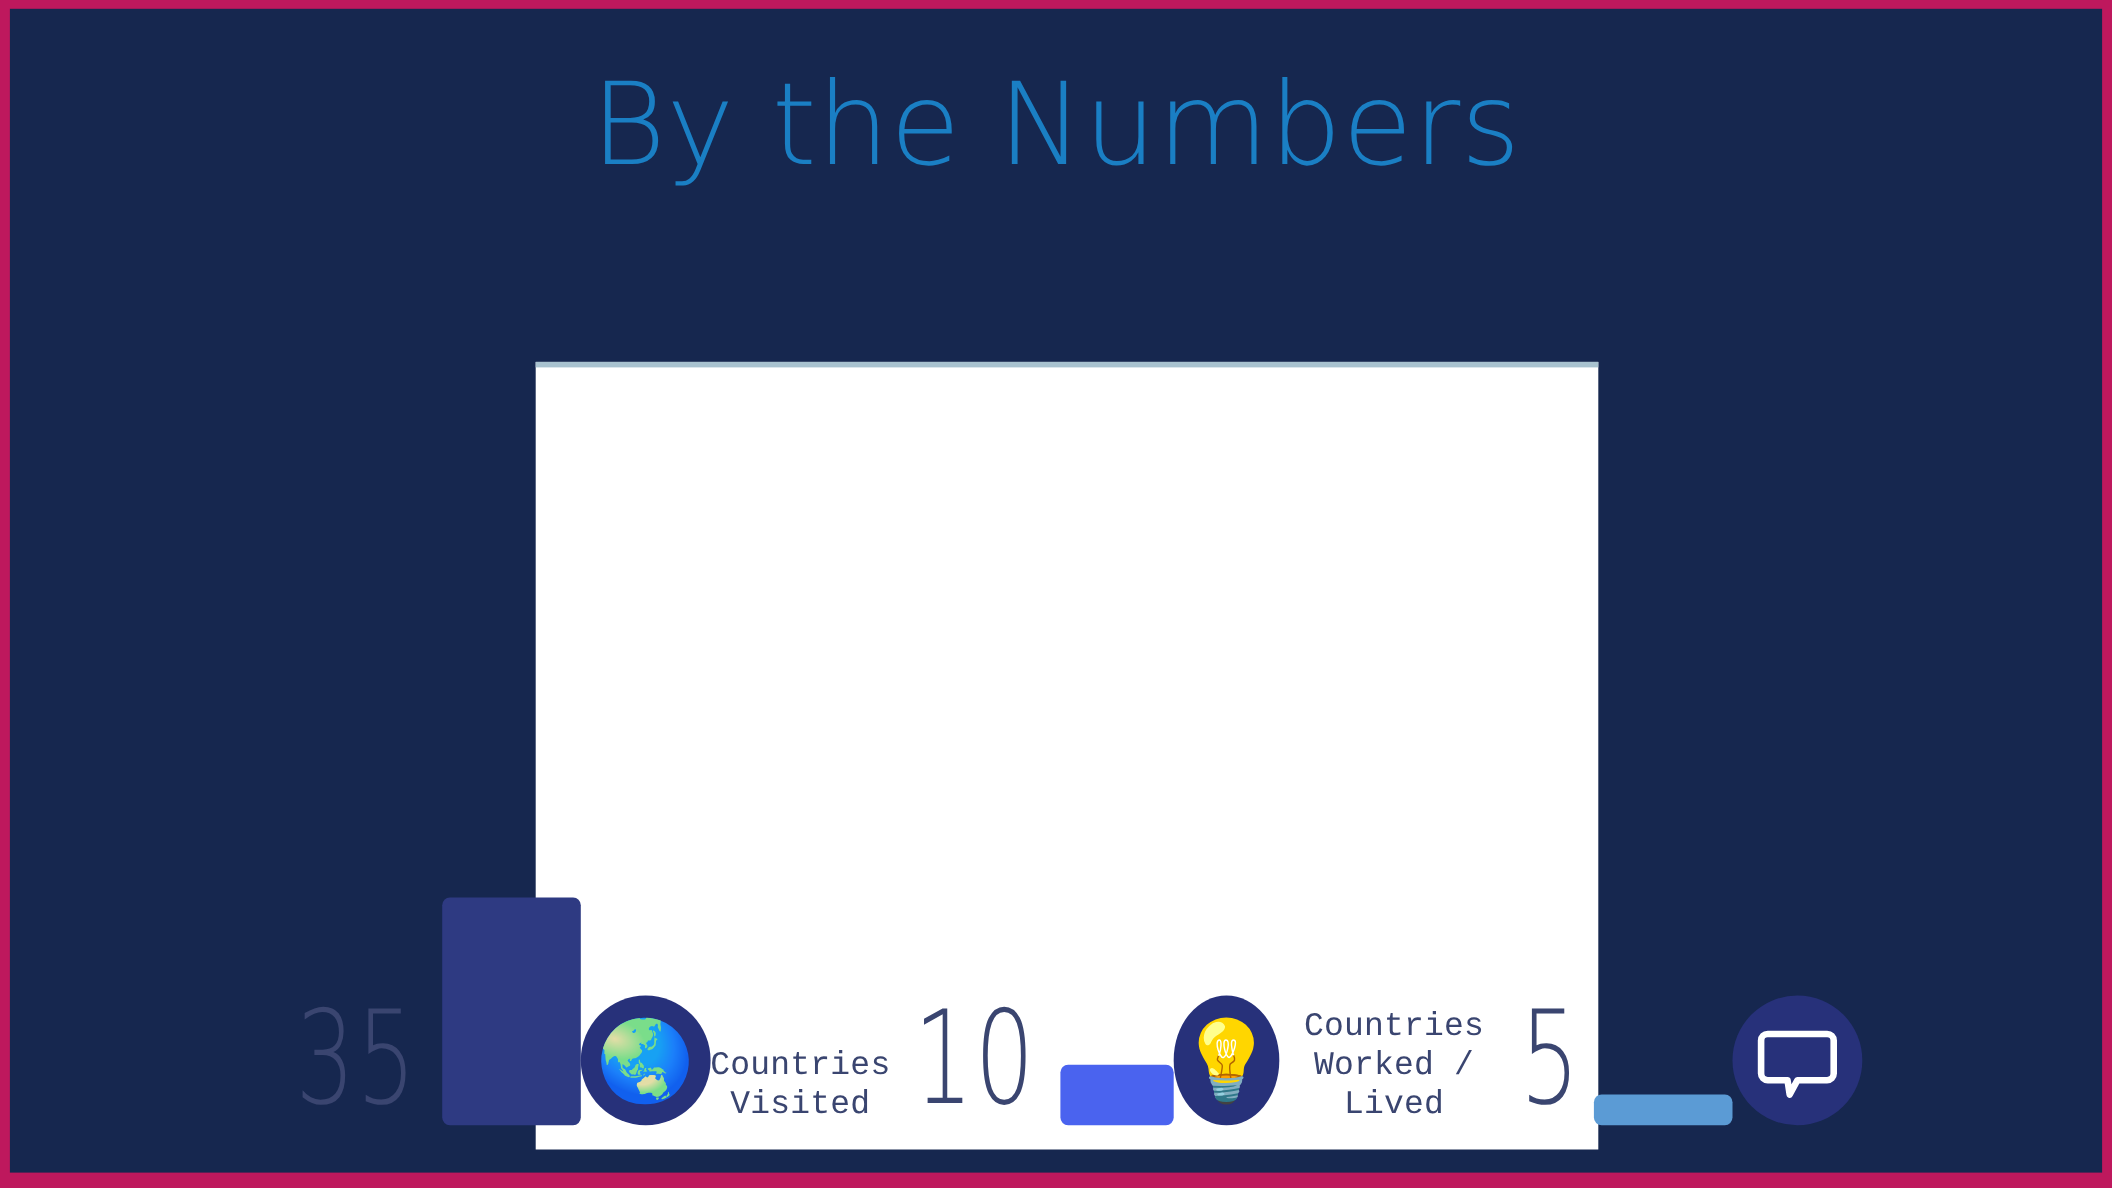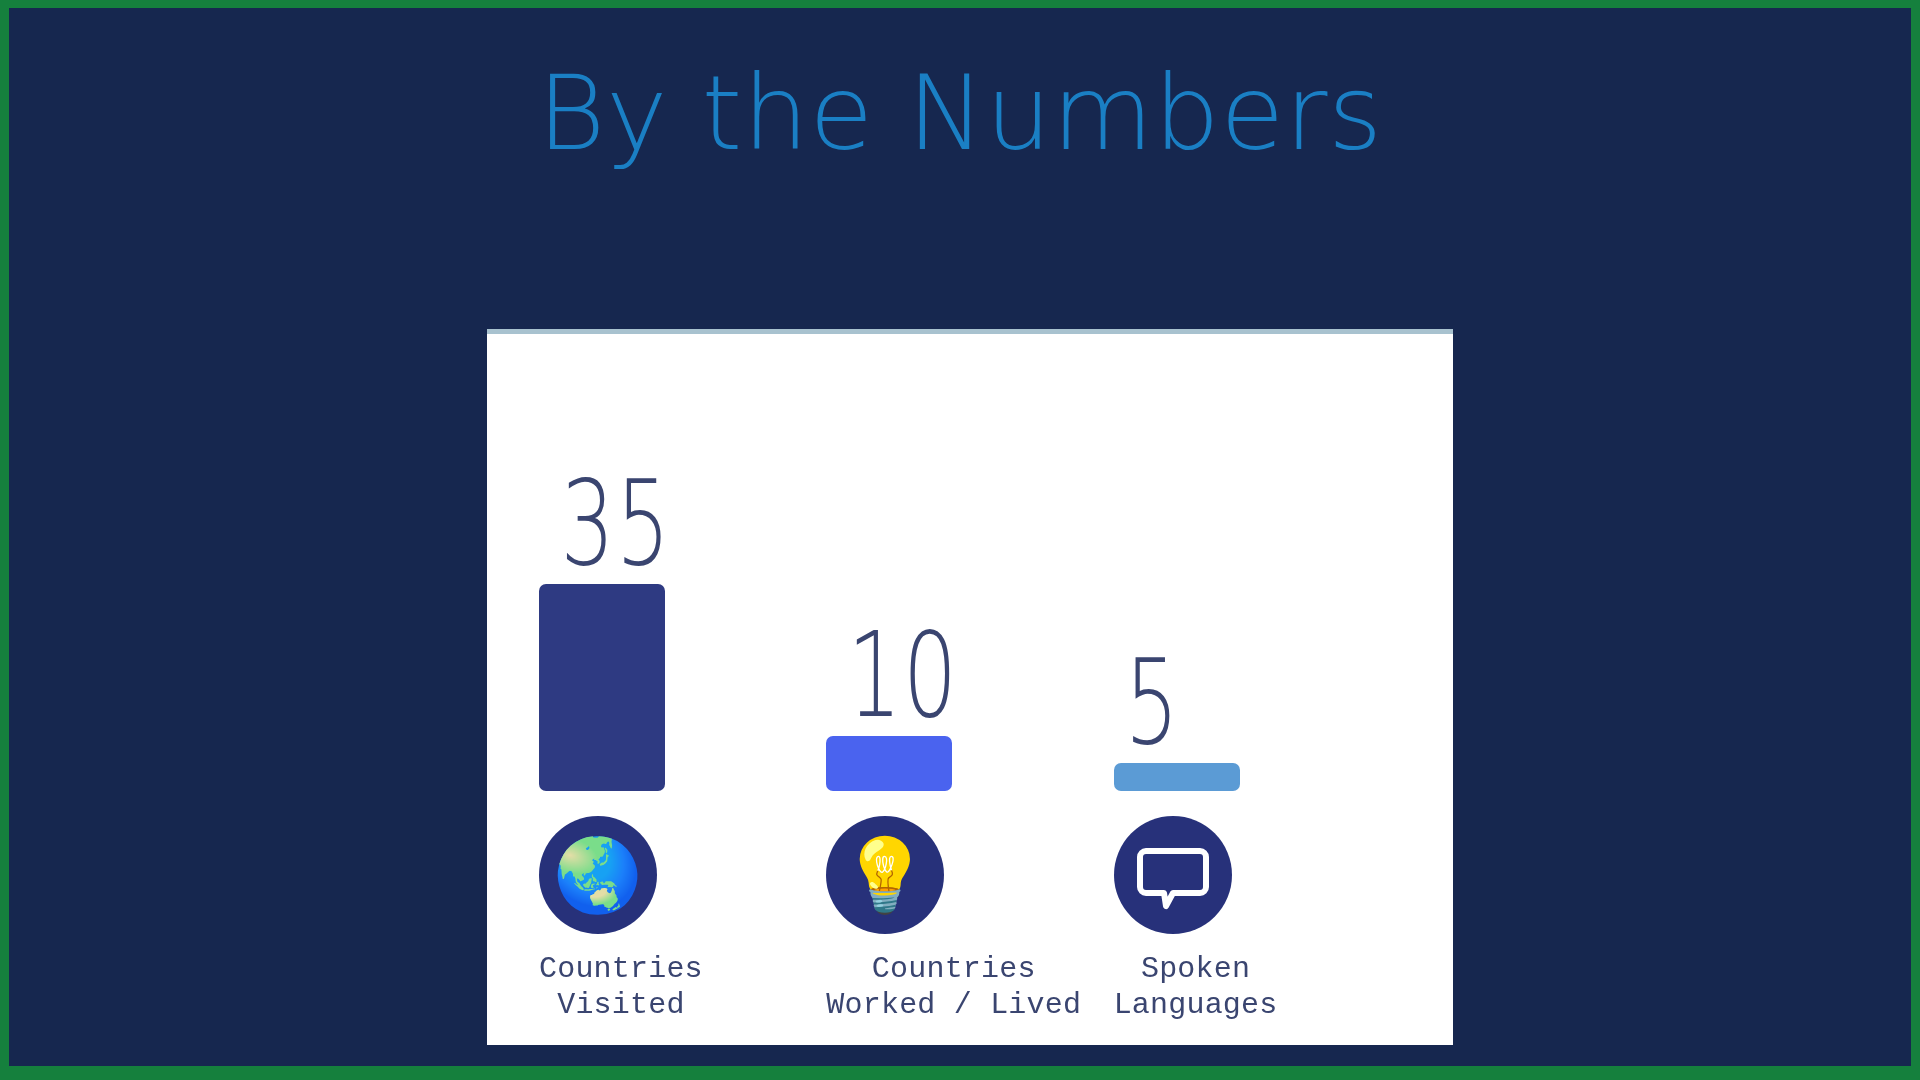--- a/index.html
+++ b/index.html
@@ -63,22 +63,21 @@
     display:flex;
     align-items:flex-end;
     justify-content:center;
     padding:0 52px 0 52px;
   }
 
   .stat-col {
     flex:1 1 0;
     height:100%;
     display:flex;
-    flex-direction:column;
-    align-items:flex-start;
+    align-items:flex-end;
     justify-content:flex-end;
     padding-bottom:22px;
   }
 
   
   .stat-number {
     color:#3a4570;
     font-family:"DejaVu Sans", sans-serif;
     font-weight:200;
     font-size:118px;
@@ -123,21 +122,21 @@
     font-size:30px;
     line-height:1.18;
     text-align:center;
     white-space:pre-line;
     letter-spacing:0.2px;
   }
 </style>
 </head>
 <body>
 
-<div id="slide-frame" style="background: #15803d; padding-left: 48px;">
+<div id="slide-frame" style="background: #be185d; padding-left: 48px;">
   <div id="slide-surface" style="background: rgb(22, 39, 79);">
 
     <div id="slide-title" style="color: rgb(26, 127, 196);">By the Numbers</div>
 
     <div id="stats-card" style="background: rgb(255, 255, 255);">
       <div id="card-top-rule" style="background: rgb(168, 194, 207);"></div>
 
       <div id="stats-row">
 
         <div class="stat-col">
@@ -161,21 +160,19 @@
         </div>
 
         <div class="stat-col">
           <div class="stat-number">5</div>
           <div class="stat-bar" style="background:#5b9bd5;height:28px;"></div>
           <div class="stat-icon-wrap" style="background: rgb(39, 49, 122);">
             <svg width="74" height="74" viewBox="0 0 74 74">
               <path d="M10 13 h54 a6 6 0 0 1 6 6 v30 a6 6 0 0 1 -6 6 h-27 l-7 13 l-2 -13 h-18 a6 6 0 0 1 -6 -6 v-30 a6 6 0 0 1 6 -6 z" fill="none" stroke="#ffffff" stroke-width="6" stroke-linejoin="round"></path>
             </svg>
           </div>
-          <div class="stat-label">Spoken
-Languages</div>
         </div>
 
       </div>
     </div>
 
   </div>
 </div>
 
 </body></html>

